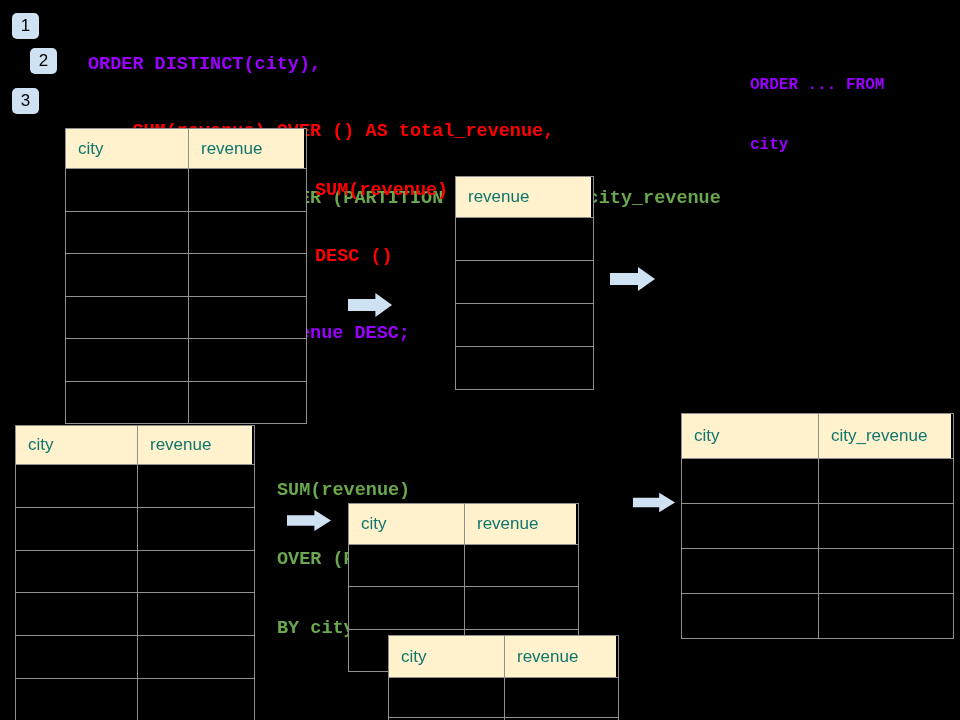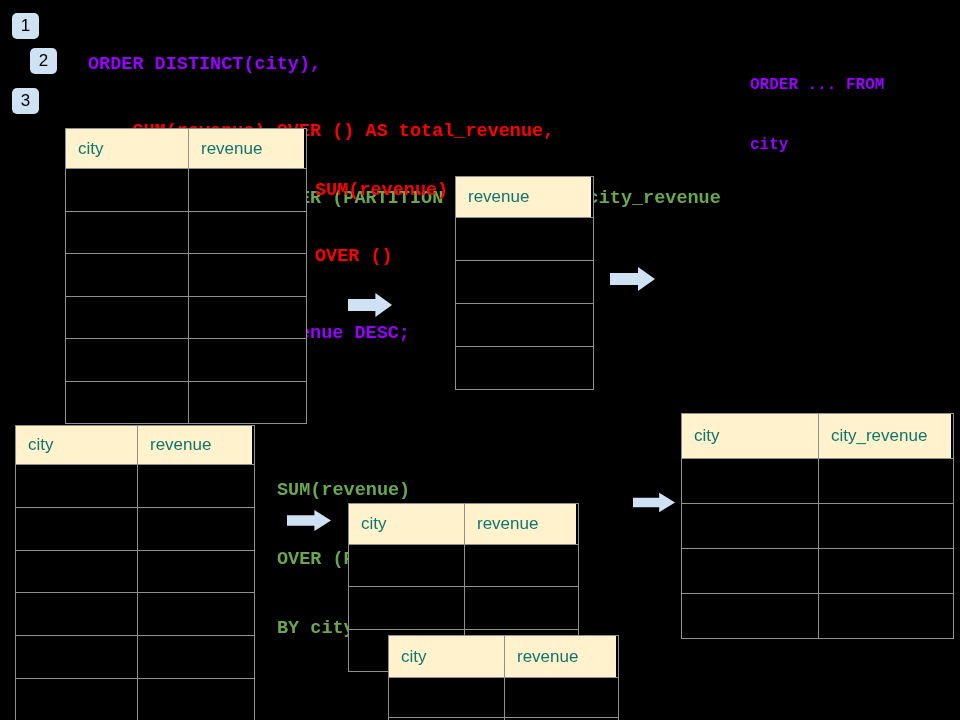--- a/index.html
+++ b/index.html
@@ -88,21 +88,21 @@
     <div><span class="purple">  ORDER by city_revenue DESC;</span></div>
   </div>
 
   <div class="code side-note purple">
     <div>ORDER ... FROM</div>
     <div>city</div>
   </div>
 
   <div class="code label-total red">
     <div>SUM(revenue)</div>
-    <div>OVER ()</div>
+    <div>DESC ()</div>
   </div>
 
   <div class="code label-partition green">
     <div>SUM(revenue)</div>
     <div>OVER (PARTITION</div>
     <div>BY city)</div>
   </div>
 
   <div class="tbl" id="t1">
     <div class="tr hdr">

